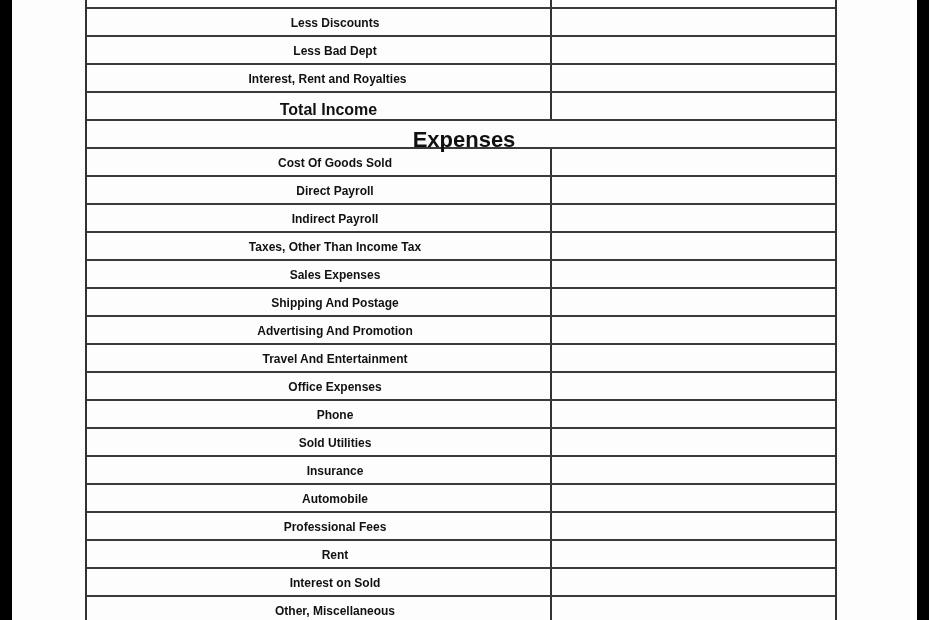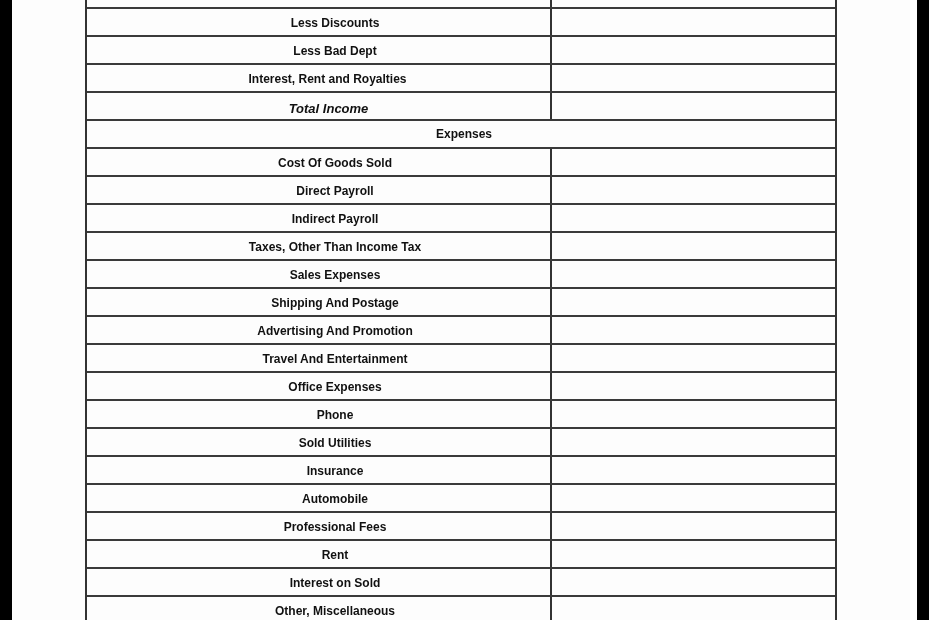--- a/index.html
+++ b/index.html
@@ -20,24 +20,24 @@
     height: 28px; border-bottom: 2px solid #3a3a3a; box-sizing: border-box;
     display: flex; position: relative; text-align: center;
   }
   .row .label {
     width: 465px; border-right: 2px solid #333; box-sizing: border-box;
     font-size: 12px; font-weight: bold; padding-top: 7px; white-space: nowrap;
   }
   .row .value { flex: 1; }
   .row.indent .label { padding-left: 33px; }
   .row.plain .label { padding-left: 18px; }
-  .row.total .label { padding-left: 20px; font-size: 13px; padding-top: 8px; font-style: italic; }
+  .row.total .label { padding-left: 20px; font-size: 16px; padding-top: 8px; }
   .row.section .label {
     width: 100%; border-right: none; padding-left: 6px;
-    font-size: 12px; padding-top: 6px; font-weight: bold;
+    font-size: 22px; padding-top: 6px; font-weight: bold;
   }
   .row.top .label { font-size: 0; }
 </style>
 </head>
 <body>
 
 <div class="frame-left"></div>
 <div class="frame-right"></div>
 
 <div class="sheet">

